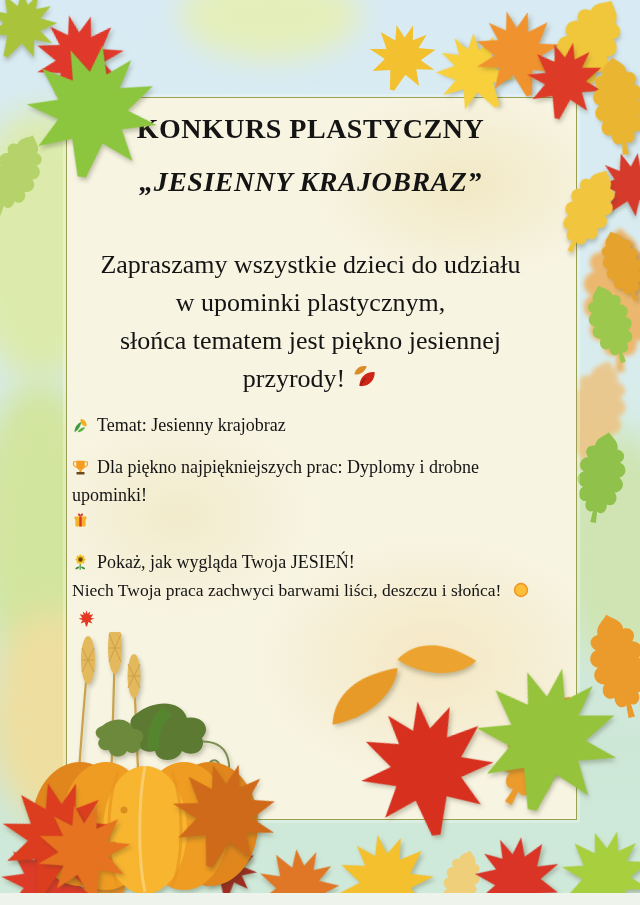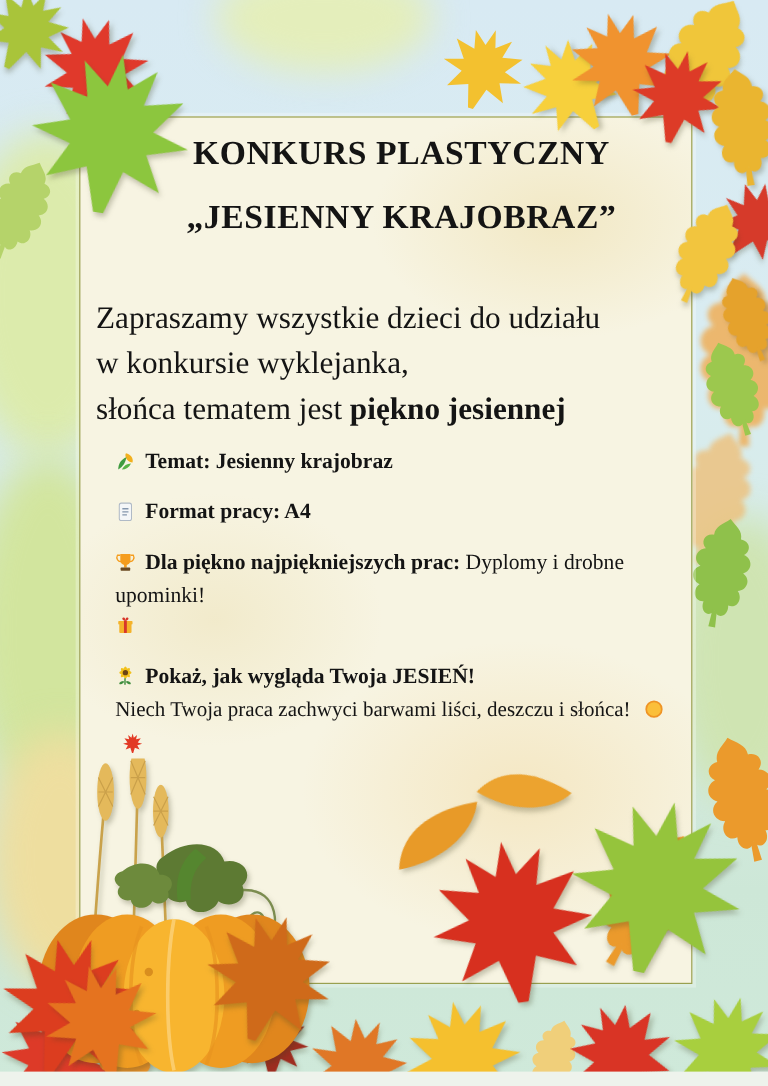--- a/index.html
+++ b/index.html
@@ -23,29 +23,29 @@
   .panel{
     position:absolute;left:66px;top:97px;width:509px;height:721px;z-index:1;
     background:
       radial-gradient(ellipse 220px 140px at 78% 12%, rgba(240,228,186,.75), transparent 70%),
       radial-gradient(ellipse 200px 150px at 22% 58%, rgba(238,228,188,.6), transparent 70%),
       radial-gradient(ellipse 260px 180px at 72% 78%, rgba(243,224,178,.65), transparent 70%),
       #f7f4e2;
     border:1.5px solid #99a050;
     box-shadow:0 0 0 3px rgba(255,255,255,.28);
   }
-  .content{position:absolute;left:80px;top:97px;width:509px;height:721px;z-index:2;color:#141414;}
+  .content{position:absolute;left:56px;top:97px;width:509px;height:721px;z-index:2;color:#141414;}
   .title{ text-align:center;font-weight:bold;font-size:28px;letter-spacing:.5px;}
   .title1{margin-top:16px;}
-  .title2{margin-top:21px;}
-  .intro{margin-top:48px;font-size:26px;line-height:38px;}
+  .title2{margin-top:21px;font-style:italic;}
+  .intro{margin-top:48px;text-align:center;font-size:26px;line-height:38px;}
   .bullets{margin-top:12px;padding:0 16px;font-size:18px;line-height:25px;}
   .bullet{margin-bottom:14px;}
   .bullet.last{margin-bottom:0;}
-  .b{font-weight:bold;margin-top:36px;}
+  .b{font-weight:normal;margin-top:36px;}
   .emoji{display:inline-block;vertical-align:-3px;margin-right:8px;}
   .emoji.trail{margin-right:0;margin-left:6px;}
   .closing{font-size:17.5px;line-height:25px;}
 </style>
 </head>
 <body>
 
 <svg width="0" height="0" style="position:absolute" aria-hidden="true">
   <defs>
     <symbol id="sym-maple" viewBox="0 0 100 100">
@@ -83,42 +83,39 @@
   </svg>
 
 <div class="panel"></div>
 
 <div class="content">
   <div class="title title1">KONKURS PLASTYCZNY</div>
   <div class="title title2">„JESIENNY KRAJOBRAZ”</div>
 
   <div class="intro">
     <div>Zapraszamy wszystkie dzieci do udziału</div>
-    <div>w konkursie wyklejanka,</div>
+    <div>w upominki plastycznym,</div>
     <div><span>słońca tematem jest </span><span class="b">piękno jesiennej</span></div>
+    <div><span class="b">przyrody!</span><span class="emoji trail"><svg width="27" height="27" viewBox="0 0 24 24">
+            <path d="M3 10 C4 4.5 9 1.5 14 3 C12 8 7.5 11 3 10 Z" fill="#dd8a28"></path>
+            <path d="M7.5 20.5 C7.5 13 13 7.5 21 8 C21.5 15 16 21.5 7.5 20.5 Z" fill="#cf2418"></path>
+            <path d="M8 20 L13 13" stroke="#8a2013" stroke-width="1" fill="none"></path>
+          </svg></span></div>
   </div>
 
   <div class="bullets">
     <div class="bullet">
       <span class="emoji"><svg width="17" height="17" viewBox="0 0 20 20">
             <path d="M10.5 2 C15 2.8 18 6.8 17 11 C12.8 10.8 10 7.5 10 3.5 Z" fill="#f2b01e"></path>
             <path d="M3 18 C3 12 6 8 11 6 C10 11 8 15 3 18 Z" fill="#3f9b3f"></path>
             <path d="M6.5 18 C8.5 14 11.5 12 15.5 12 C13.5 16 10.5 18 6.5 18 Z" fill="#58b344"></path>
           </svg></span><span class="b">Temat: Jesienny krajobraz</span><span></span><span class="b"></span>
     </div>
 
 
-    <div class="bullet">
-      <span class="emoji"><svg width="17" height="17" viewBox="0 0 20 20">
-            <rect x="4" y="1.5" width="12" height="17" rx="2" fill="#f4f6f8" stroke="#b0bac6" stroke-width="1"></rect>
-            <line x1="7" y1="7" x2="13" y2="7" stroke="#8496ad" stroke-width="1.3"></line>
-            <line x1="7" y1="10" x2="13" y2="10" stroke="#8496ad" stroke-width="1.3"></line>
-            <line x1="7" y1="13" x2="11.5" y2="13" stroke="#8496ad" stroke-width="1.3"></line>
-          </svg></span><span class="b">Format pracy: A4</span><span></span><span class="b"></span>
-    </div>
 
 
     <div class="bullet">
       <span class="emoji"><svg width="17" height="17" viewBox="0 0 20 20">
             <path d="M5 2 H15 V8 A5 5 0 0 1 5 8 Z" fill="#f59d1e"></path>
             <path d="M5 3.2 H2.2 A3.6 4 0 0 0 6.2 9.2" fill="none" stroke="#f59d1e" stroke-width="1.3"></path>
             <path d="M15 3.2 H17.8 A3.6 4 0 0 1 13.8 9.2" fill="none" stroke="#f59d1e" stroke-width="1.3"></path>
             <rect x="8.7" y="12.5" width="2.6" height="2.8" fill="#f59d1e"></rect>
             <rect x="5.3" y="15.3" width="9.4" height="3" rx="0.6" fill="#6b4a22"></rect>
           </svg></span><span class="b">Dla piękno najpiękniejszych prac:</span><span> Dyplomy i drobne upominki!</span><br>

